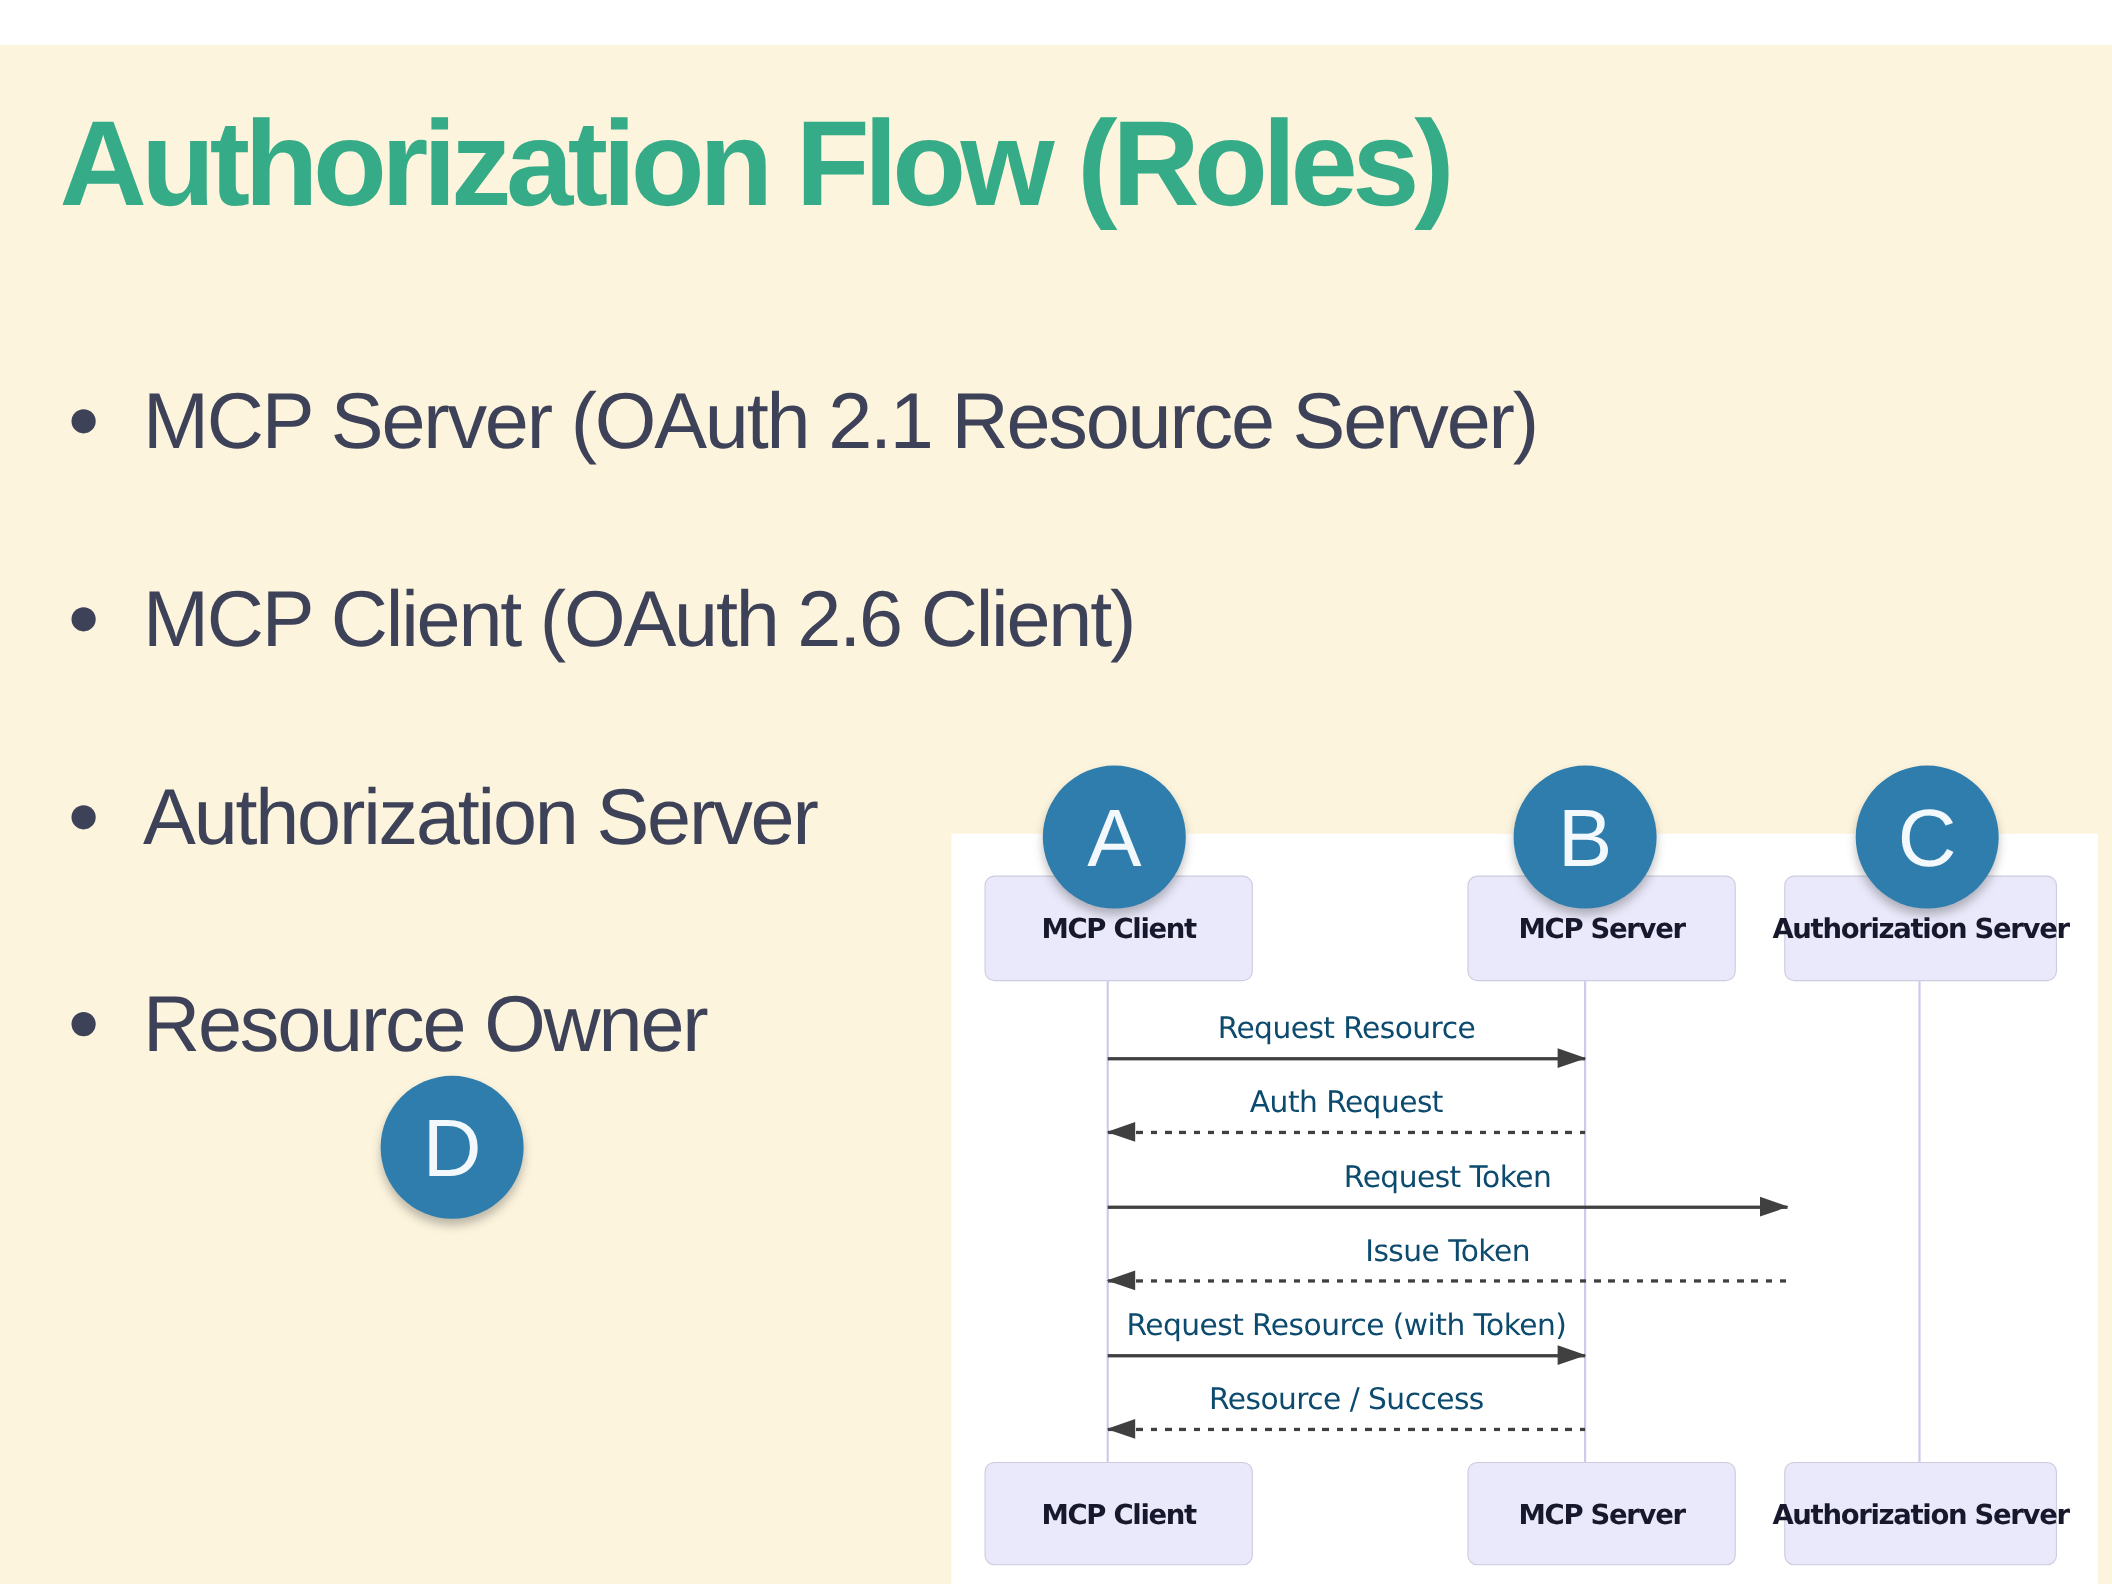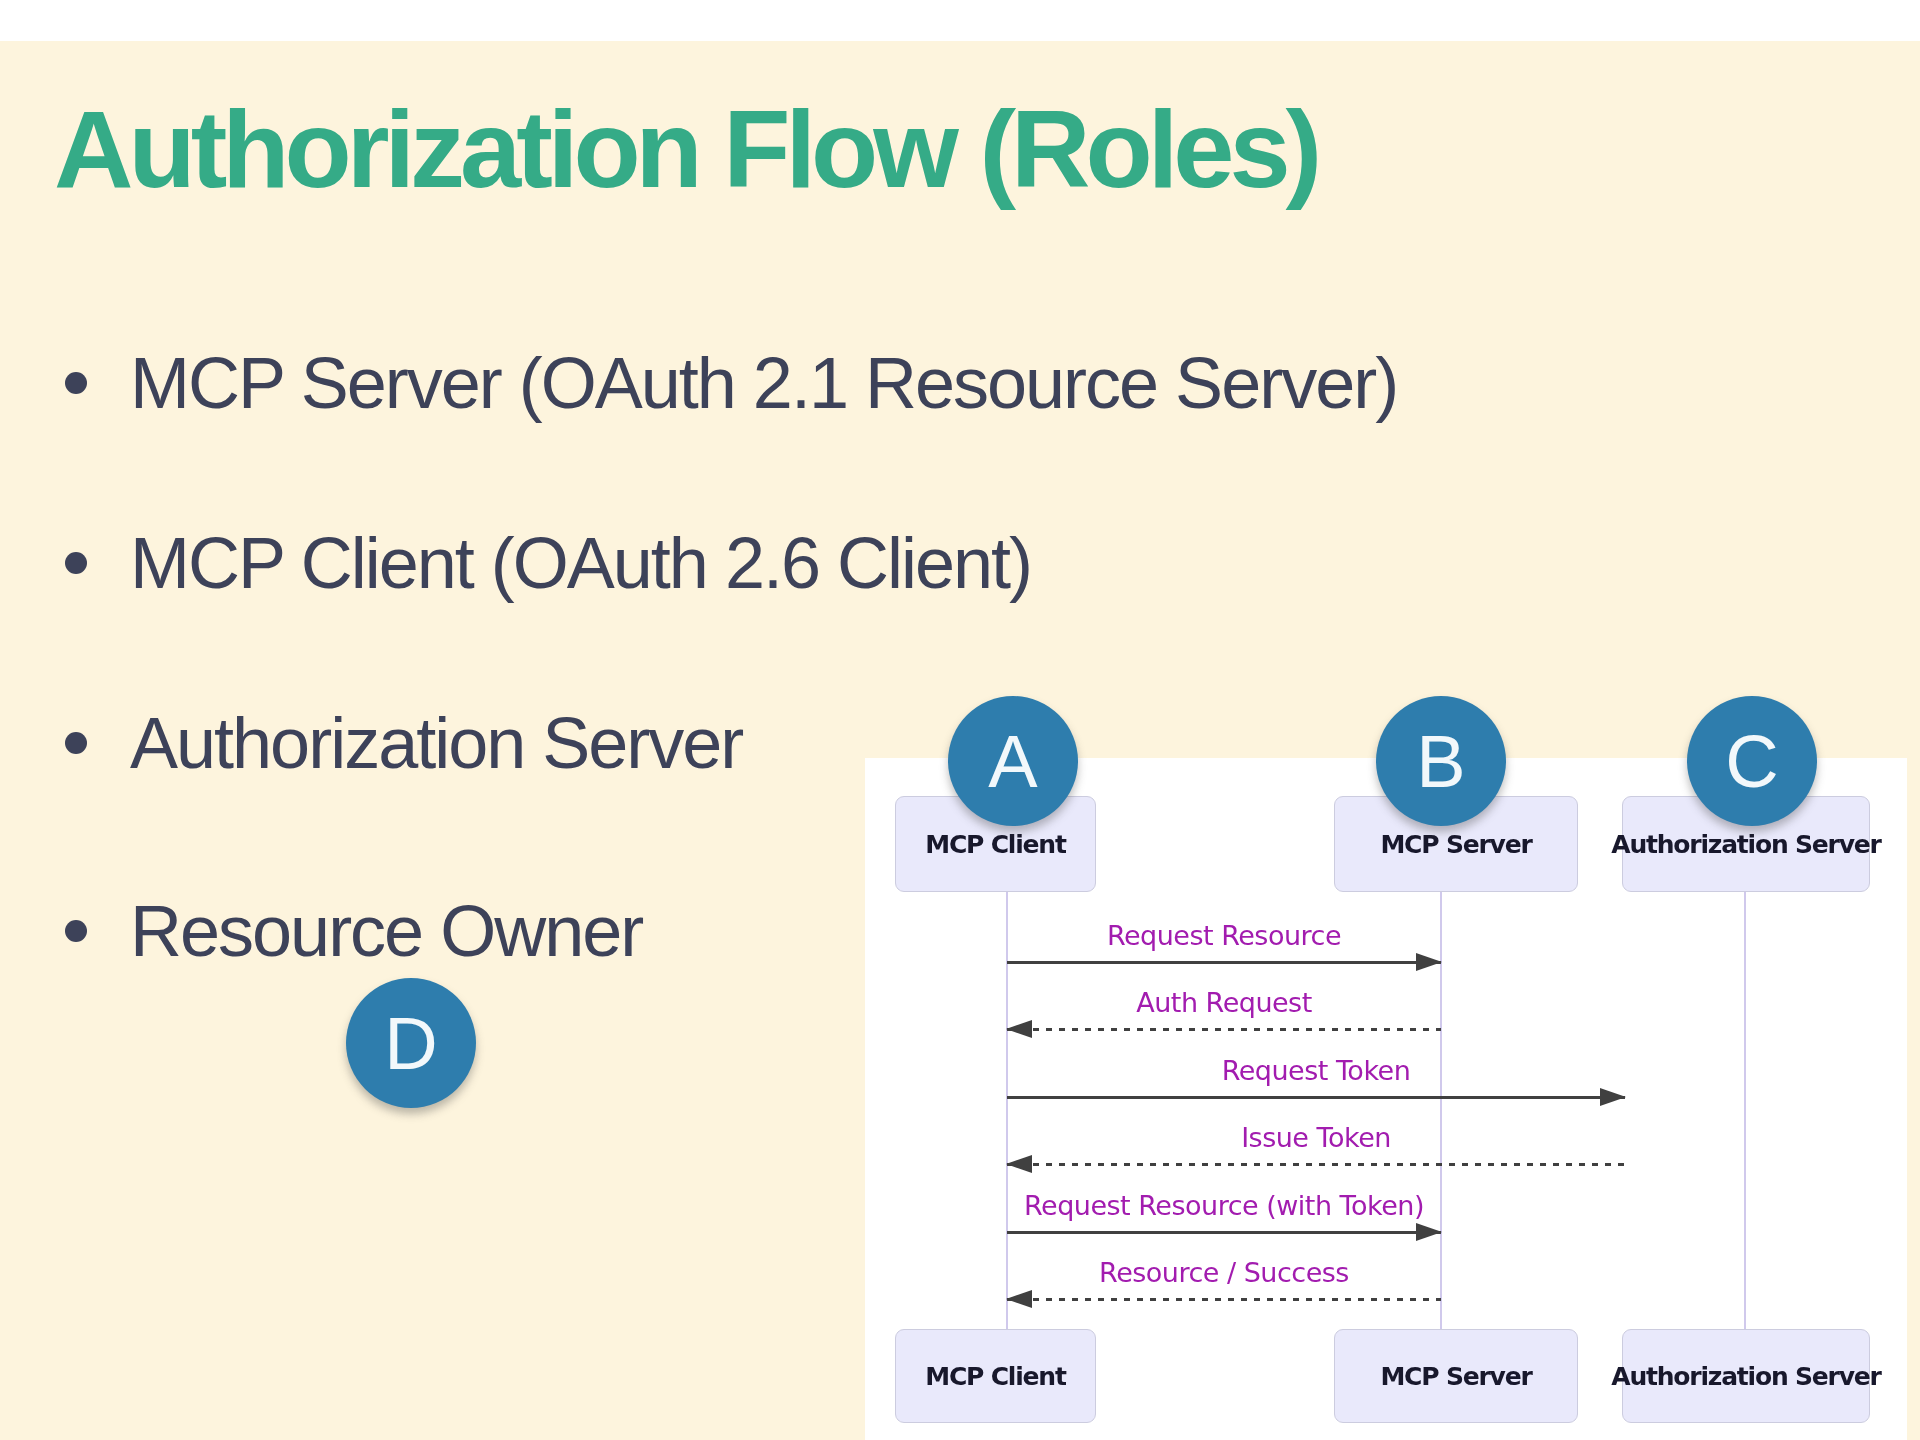--- a/index.html
+++ b/index.html
@@ -48,27 +48,27 @@
   .ll-client{left:141px}.ll-server{left:575px}.ll-auth{left:879px}
   .pbox{
     position:absolute;height:96px;border-radius:9px;
     background:#e9e9fb;border:1px solid #ccccdf;box-sizing:border-box;
     display:flex;align-items:center;justify-content:center;
     font-size:25px;font-weight:bold;letter-spacing:-1.2px;color:#18182c;
     white-space:nowrap;
   }
   .row-top{top:38px}
   .row-bottom{top:571px;height:94px}
-  .pb-client{left:30px;width:201px}
+  .pb-client{left:30px;width:244px}
   .pb-server{left:469px;width:244px}
   .pb-auth{left:757px;width:248px}
   
   .msg{
     position:absolute;height:45px;box-sizing:border-box;
-    font-size:27px;color:#a21caf;letter-spacing:-0.5px;
+    font-size:27px;color:#0c4a6e;letter-spacing:-0.5px;
     text-align:center;white-space:nowrap;
   }
   .msg .mlabel{position:absolute;left:0;right:0;bottom:10px;}
   .msg .mline{position:absolute;left:0;right:0;bottom:-3px;height:3px;}
   .msg.solid .mline{background:#404040;}
   .msg.dashed .mline{
     background:repeating-linear-gradient(90deg,#404040 0 6px,transparent 6px 13px);
   }
   .msg .head{position:absolute;bottom:-10px;width:0;height:0;}
   .msg.right .head{

